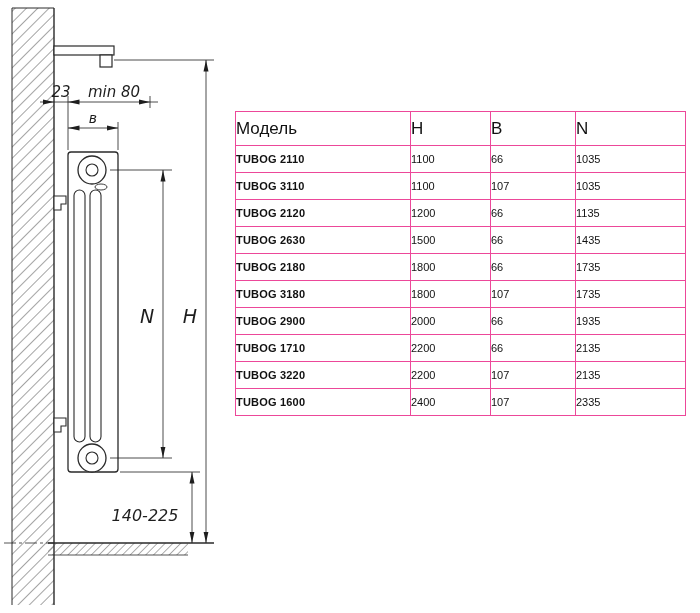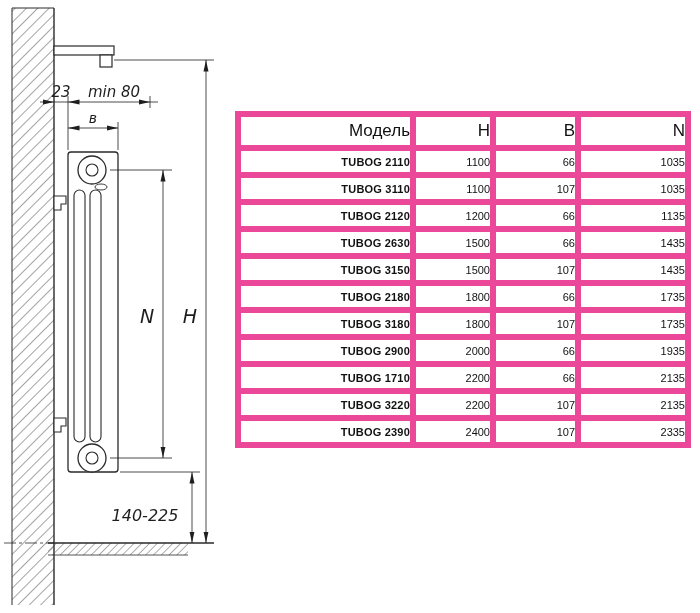--- a/index.html
+++ b/index.html
@@ -15,22 +15,22 @@
     font-family:"DejaVu Sans", sans-serif;
     font-style:italic;
     fill:#1e1e1e;
   }
   .spec-table-wrap { position:absolute; left:235px; top:111px; width:450px; }
   table.spec {
     border-collapse:collapse; width:100%; table-layout:fixed;
     font-family:"Liberation Sans", sans-serif;
   }
   table.spec th, table.spec td {
-    border:6px solid #ec4899;
-    text-align:right; vertical-align:middle;
+    border:1px solid #ec4899;
+    text-align:left; vertical-align:middle;
     background:#ffffff; color:#111;
   }
   table.spec th { height:34px; font-weight:normal; font-size:17px; }
   table.spec td { height:27px; font-size:11px; }
   table.spec td.model { font-weight:bold; letter-spacing:0.2px; }
 </style>
 </head>
 <body>
 
 <svg class="drawing-svg" width="700" height="613" viewBox="0 0 700 613">
@@ -150,26 +150,20 @@
           <td>66</td>
           <td>1135</td>
         </tr>
         <tr>
           <td class="model">TUBOG 2630</td>
           <td>1500</td>
           <td>66</td>
           <td>1435</td>
         </tr>
         <tr>
-          <td class="model">TUBOG 3150</td>
-          <td>1500</td>
-          <td>107</td>
-          <td>1435</td>
-        </tr>
-        <tr>
           <td class="model">TUBOG 2180</td>
           <td>1800</td>
           <td>66</td>
           <td>1735</td>
         </tr>
         <tr>
           <td class="model">TUBOG 3180</td>
           <td>1800</td>
           <td>107</td>
           <td>1735</td>
@@ -186,20 +180,20 @@
           <td>66</td>
           <td>2135</td>
         </tr>
         <tr>
           <td class="model">TUBOG 3220</td>
           <td>2200</td>
           <td>107</td>
           <td>2135</td>
         </tr>
         <tr>
-          <td class="model">TUBOG 2390</td>
+          <td class="model">TUBOG 1600</td>
           <td>2400</td>
           <td>107</td>
           <td>2335</td>
         </tr>
       </tbody>
   </table>
 </div>
 
 </body></html>

